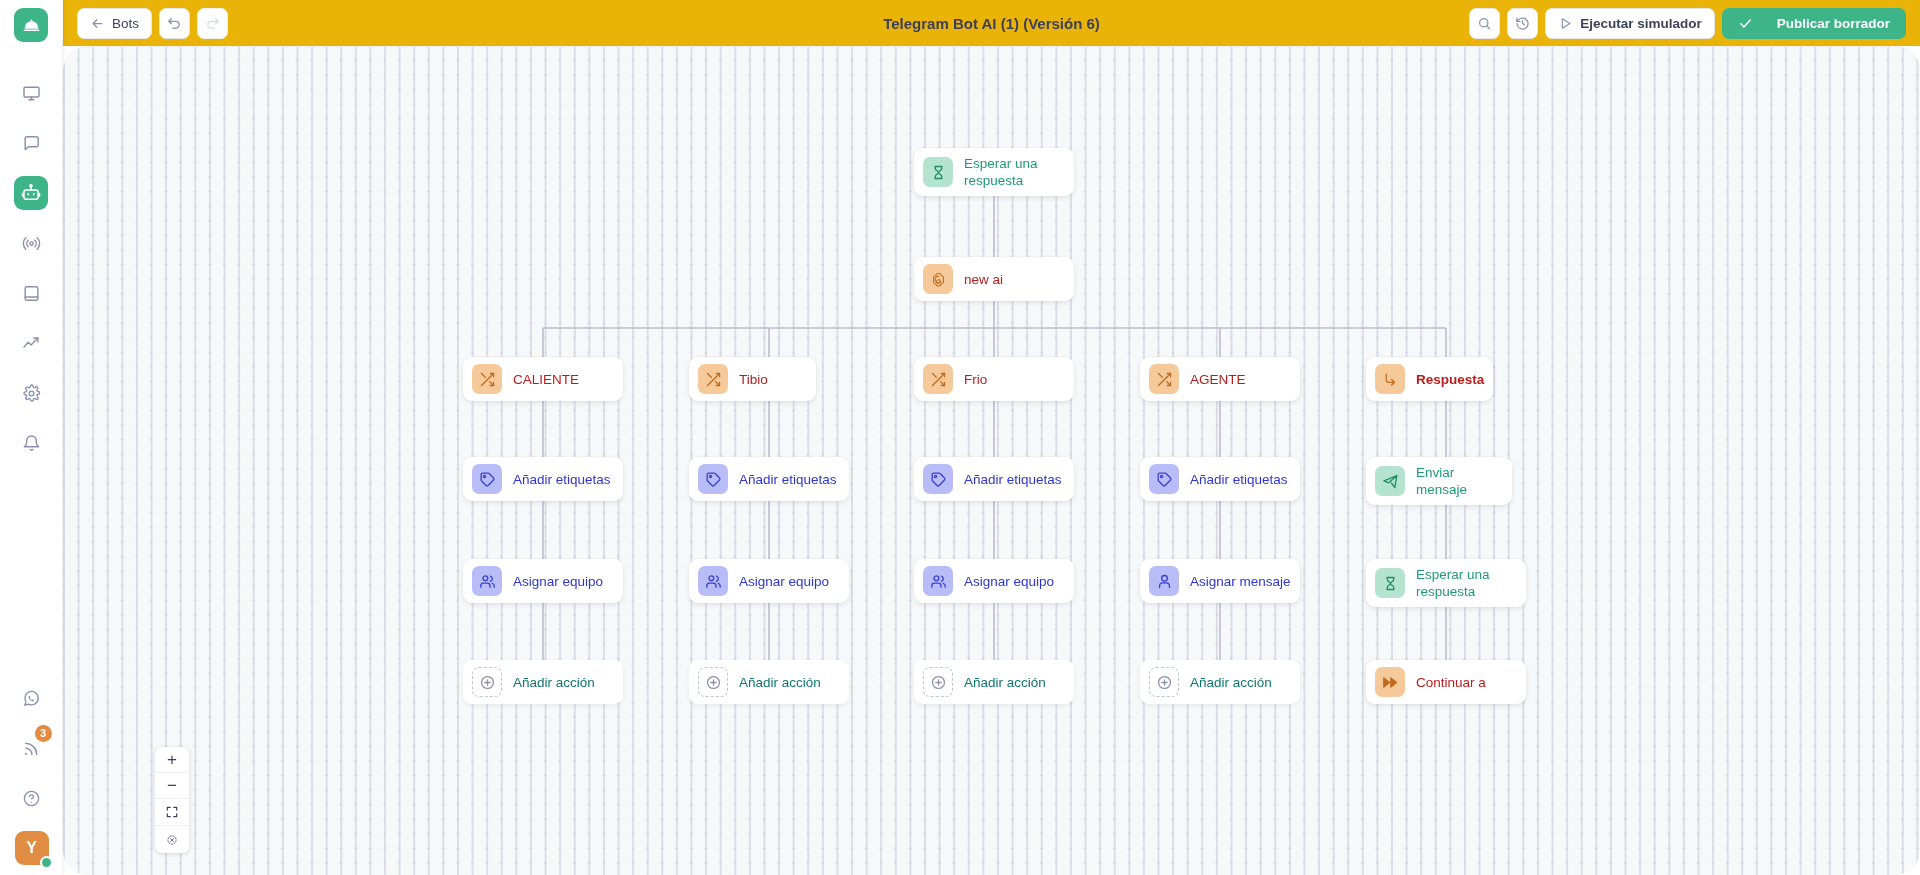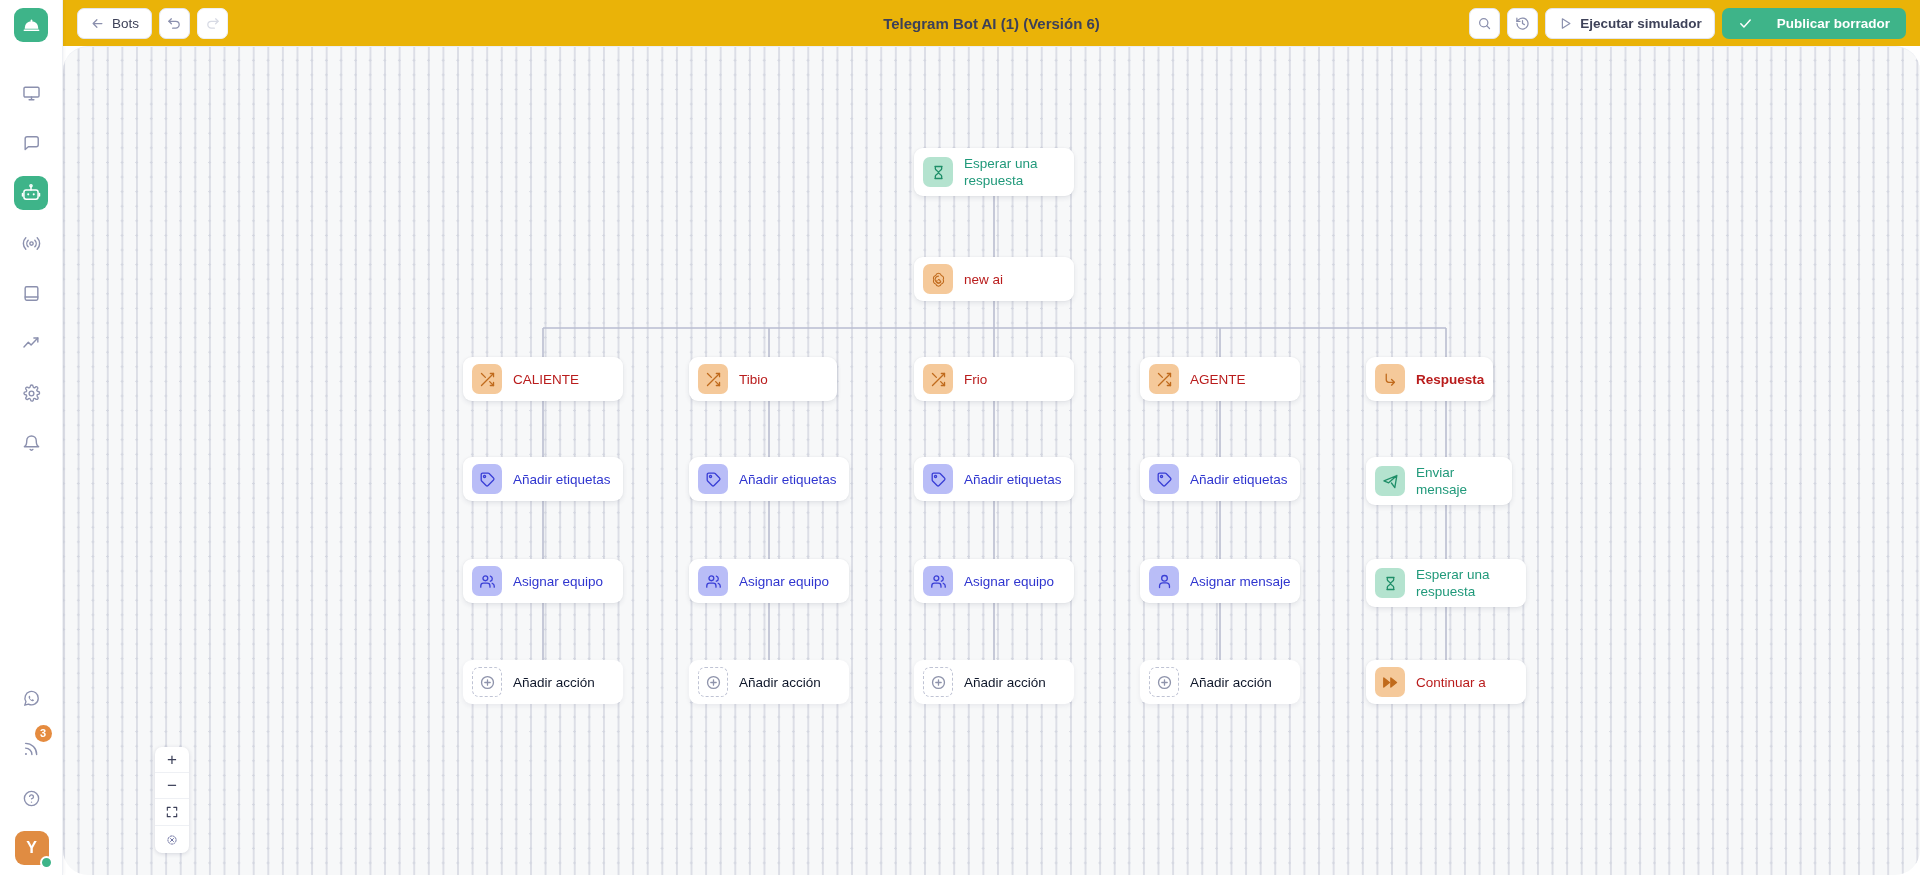--- a/index.html
+++ b/index.html
@@ -132,21 +132,21 @@
   .pal-orange .node-lbl { color: #b91c1c; }
   .pal-purple .node-ico { background: #b9bdf7; color: #3a3fd6; }
   .pal-purple .node-lbl { color: #2f35cf; }
 
   
   .node.ghost { box-shadow: 0 2px 5px rgba(40,45,80,.07); }
   .node.ghost .node-ico {
     background: transparent; border: 1px dashed #bfc3d4; color: #8e93ab;
     border-radius: 7px;
   }
-  .node.ghost .node-lbl { color: #0f172a; }
+  .node.ghost .node-lbl { color: #0f766e; }
 
   svg { display: block; }
 </style>
 </head>
 <body>
 
 <div id="app">
 
   <div class="rail">
     <div class="rail-logo">
@@ -356,21 +356,21 @@
               <svg width="17" height="17" viewBox="0 0 24 24" fill="none" stroke="currentColor" stroke-width="1.85" stroke-linecap="round" stroke-linejoin="round">
                 <path d="M16 3.5h4.5V8"></path>
                 <path d="M20.5 3.5 3.5 20.5"></path>
                 <path d="M16 20.5h4.5V16"></path>
                 <path d="m3.5 3.5 5.5 5.5"></path>
                 <path d="m15 15 5.5 5.5"></path>
               </svg>
             </div>
             <div class="node-lbl">CALIENTE</div>
           </div>
-          <div class="node pal-orange" style="left: 626px; top: 310px; width: 148px;">
+          <div class="node pal-orange" style="left: 626px; top: 310px; width: 127px;">
             <div class="node-ico">
               <svg width="17" height="17" viewBox="0 0 24 24" fill="none" stroke="currentColor" stroke-width="1.85" stroke-linecap="round" stroke-linejoin="round">
                 <path d="M16 3.5h4.5V8"></path>
                 <path d="M20.5 3.5 3.5 20.5"></path>
                 <path d="M16 20.5h4.5V16"></path>
                 <path d="m3.5 3.5 5.5 5.5"></path>
                 <path d="m15 15 5.5 5.5"></path>
               </svg>
             </div>
             <div class="node-lbl">Tibio</div>

